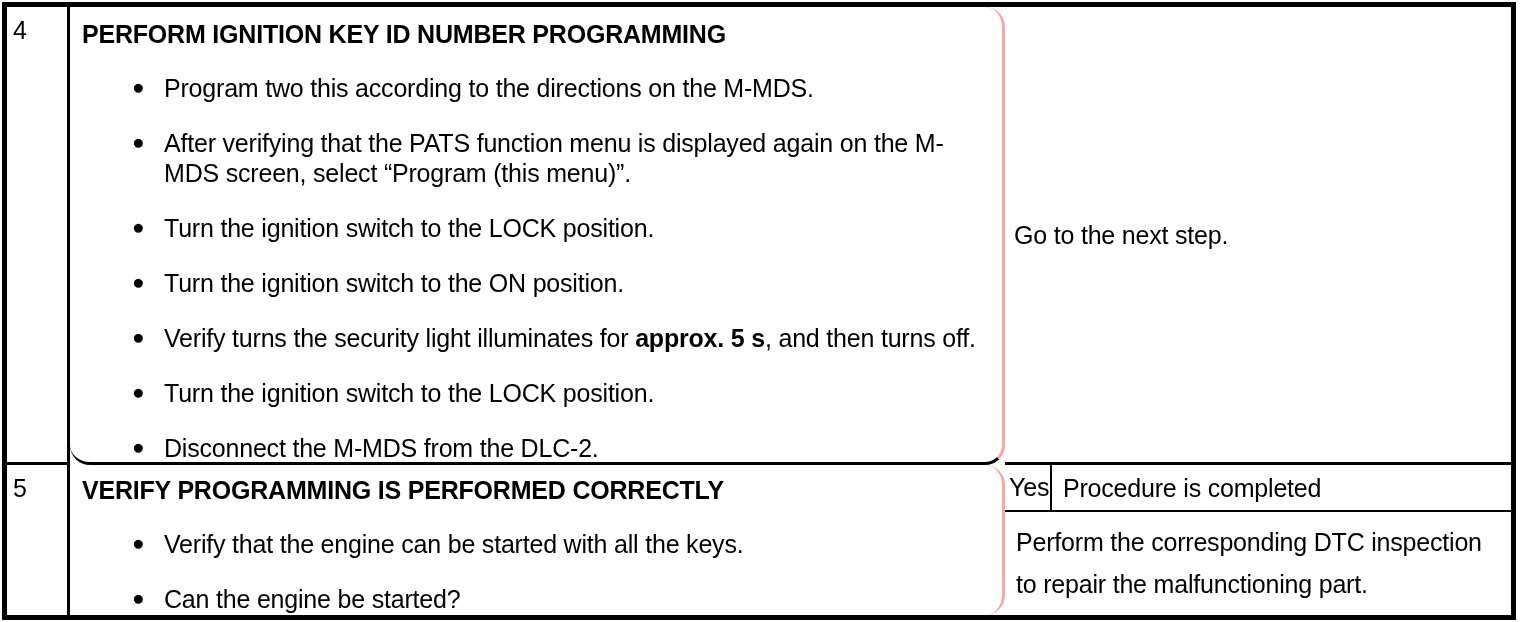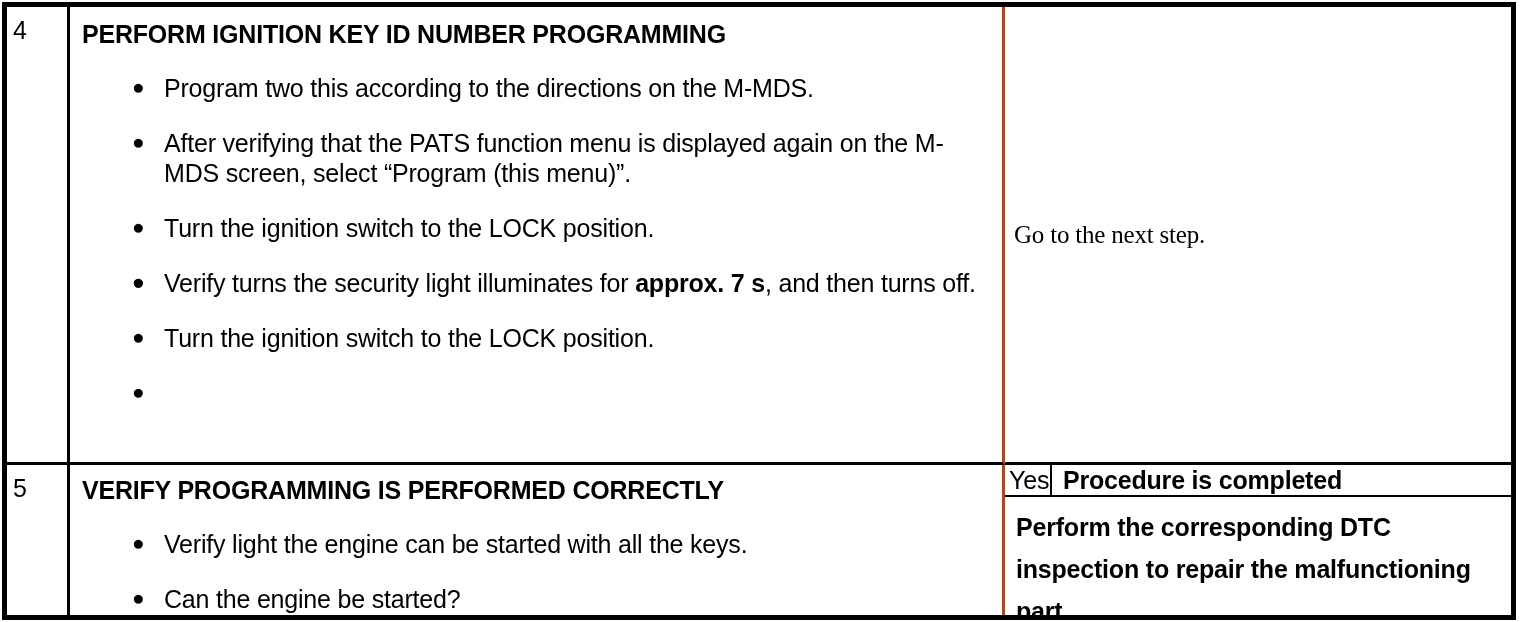--- a/index.html
+++ b/index.html
@@ -38,22 +38,23 @@
     min-width: 0;
     min-height: 0;
     overflow: hidden;
   }
   .cell-step {
     border-right: 3px solid #000;
     padding: 10px 0 0 6px;
     line-height: 26px;
   }
   .cell-action {
-    border-right: 3px solid #c2410c;
+    border-right: 3px solid #fca5a5;
     padding: 12px 15px 0 12px;
+    border-radius: 20px;
   }
   .trow-5 .cell-action { padding-top: 10px; }
   .action-heading {
     font-weight: bold;
     line-height: 30px;
     white-space: nowrap;
   }
   ul.bullets {
     list-style: none;
     margin: 24px 0 0 0;
@@ -70,54 +71,52 @@
     position: absolute;
     left: 50px;
     top: -1px;
     font-size: 21px;
   }
   .cell-result-single {
     display: flex;
     align-items: center;
     padding: 0 8px 0 9px;
     line-height: 30px;
-    font-family: Liberation Serif, serif;
   }
   .cell-result-split {
     display: flex;
     flex-direction: column;
   }
   .subrow {
     display: flex;
     box-sizing: border-box;
     min-height: 0;
   }
   .subrow-yes {
-    height: 32px;
+    height: 47px;
     border-bottom: 2px solid #000;
     flex: none;
   }
   .subrow-no { flex: 1; }
   .ans-cell {
     width: 47px;
     flex: none;
     box-sizing: border-box;
     border-right: 2px solid #000;
     display: flex;
     align-items: center;
     padding-left: 4px;
   }
   .desc-cell {
     flex: 1;
     min-width: 0;
     display: flex;
     align-items: center;
     padding: 0 23px 0 11px;
     line-height: 30px;
-    font-weight: bold;
   }
   .subrow-no .desc-cell {
     display: block;
     padding-top: 9px;
     line-height: 42px;
   }
 </style>
 </head>
 <body>
 
@@ -137,49 +136,51 @@
         <li class="bullet-item">
           <span class="bullet">●</span>
           <span>After verifying that the PATS function menu is displayed again on the M-MDS screen, select “Program (this menu)”.</span>
         </li>
         <li class="bullet-item">
           <span class="bullet">●</span>
           <span>Turn the ignition switch to the LOCK position.</span>
         </li>
         <li class="bullet-item">
           <span class="bullet">●</span>
-        </li>
-        <li class="bullet-item">
-          <span class="bullet">●</span>
-          <span><span>Verify turns the security light illuminates for </span><b>approx. 7 s</b><span>, and then turns off.</span></span>
+          <span>Turn the ignition switch to the ON position.</span>
+        </li>
+        <li class="bullet-item">
+          <span class="bullet">●</span>
+          <span><span>Verify turns the security light illuminates for </span><b>approx. 5 s</b><span>, and then turns off.</span></span>
         </li>
         <li class="bullet-item">
           <span class="bullet">●</span>
           <span>Turn the ignition switch to the LOCK position.</span>
         </li>
         <li class="bullet-item">
           <span class="bullet">●</span>
+          <span>Disconnect the M-MDS from the DLC-2.</span>
         </li>
       </ul>
     </div>
     <div class="cell cell-result-single">
       <span>Go to the next step.</span>
     </div>
   </div>
 
   <div class="trow trow-5">
     <div class="cell cell-step">
       <span>5</span>
     </div>
     <div class="cell cell-action">
       <div class="action-heading">VERIFY PROGRAMMING IS PERFORMED CORRECTLY</div>
       <ul class="bullets">
         <li class="bullet-item">
           <span class="bullet">●</span>
-          <span>Verify light the engine can be started with all the keys.</span>
+          <span>Verify that the engine can be started with all the keys.</span>
         </li>
         <li class="bullet-item">
           <span class="bullet">●</span>
           <span>Can the engine be started?</span>
         </li>
       </ul>
     </div>
     <div class="cell cell-result-split">
       <div class="subrow subrow-yes">
         <div class="ans-cell">

